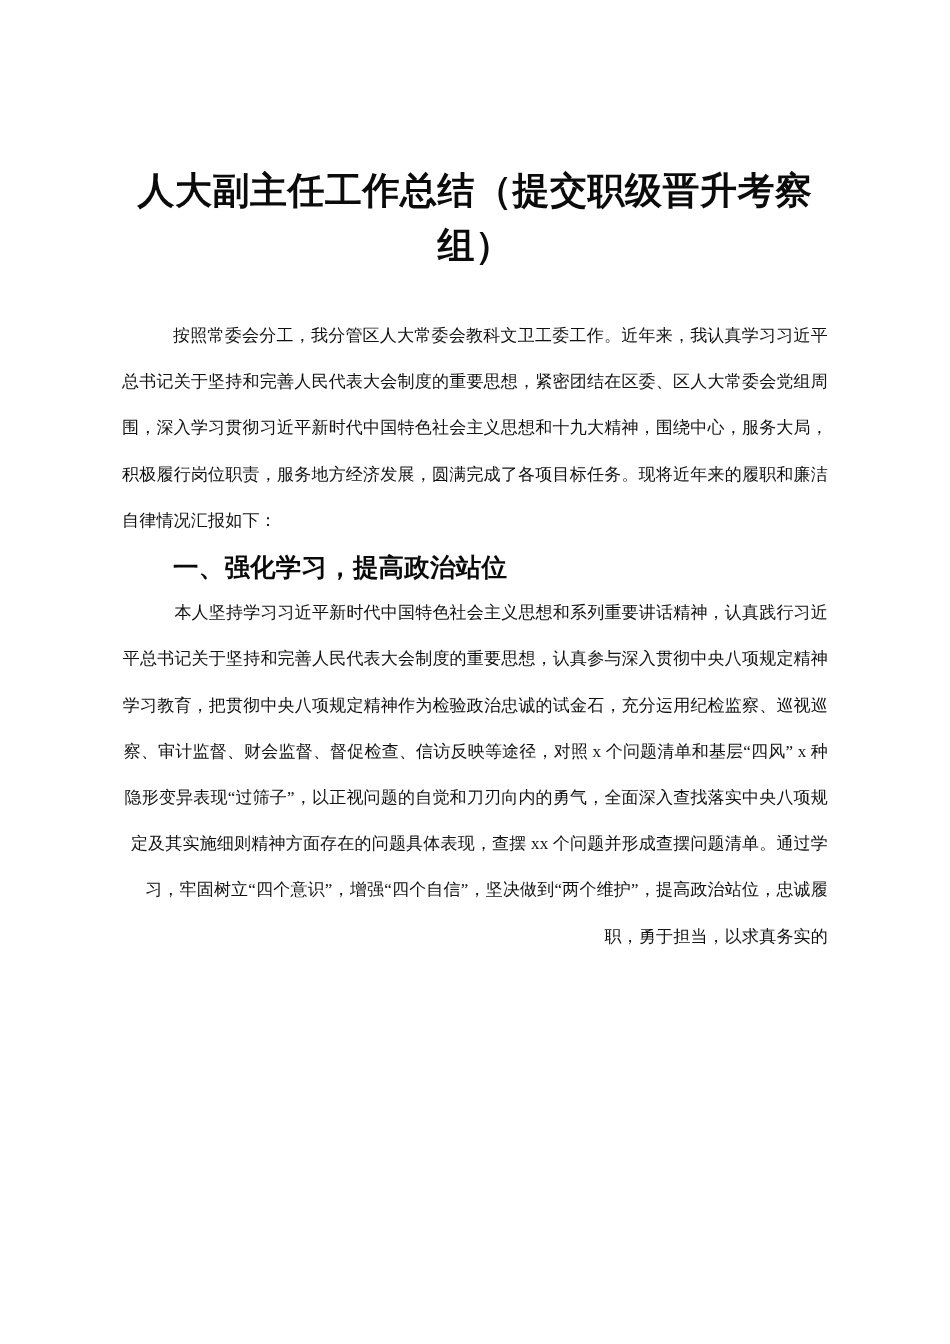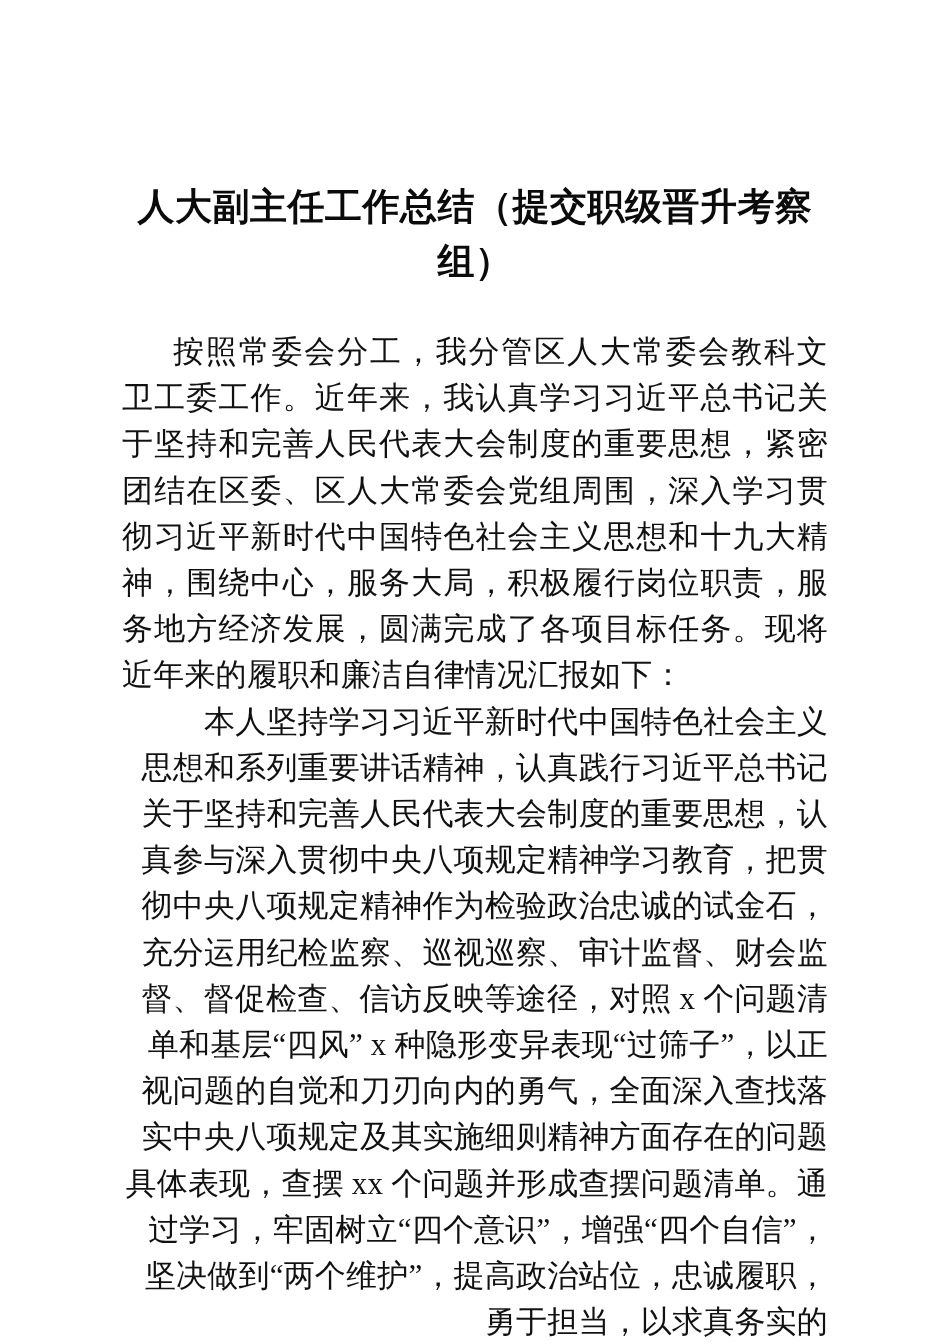--- a/index.html
+++ b/index.html
@@ -20,21 +20,21 @@
     position: relative;
     width: 950px;
     height: 1344px;
     background: #ffffff;
     box-sizing: border-box;
   }
 
   .content {
     position: absolute;
     left: 122px;
-    top: 16px;
+    top: 0;
     width: 706px;
   }
 
   
   .doc-title {
     margin: 0;
     padding-top: 163px;
     font-family: "Liberation Serif", "DejaVu Serif", serif;
     font-weight: bold;
     font-size: 37px;
@@ -45,21 +45,21 @@
   }
 
   
   .body-block {
     margin-top: 40px;
   }
 
   p.para {
     margin: 0;
     font-family: "Liberation Serif", "DejaVu Serif", serif;
-    font-size: 31px;
+    font-size: 17px;
     line-height: 46.2px;
     text-align: justify;
     text-justify: inter-ideograph;
     text-indent: 51px;
     color: #111111;
     letter-spacing: 0.2px;
   }
 
   
   h2.section-heading {
@@ -84,18 +84,19 @@
 
 <div class="page">
   <div class="content">
 
     <h1 class="doc-title">人大副主任工作总结（提交职级晋升考察组）</h1>
 
     <div class="body-block">
 
       <p class="para">按照常委会分工，我分管区人大常委会教科文卫工委工作。近年来，我认真学习习近平总书记关于坚持和完善人民代表大会制度的重要思想，紧密团结在区委、区人大常委会党组周围，深入学习贯彻习近平新时代中国特色社会主义思想和十九大精神，围绕中心，服务大局，积极履行岗位职责，服务地方经济发展，圆满完成了各项目标任务。现将近年来的履职和廉洁自律情况汇报如下：</p>
 
+      <h2 class="section-heading">一、强化学习，提高政治站位</h2>
 
       <p class="para clipped">本人坚持学习习近平新时代中国特色社会主义思想和系列重要讲话精神，认真践行习近平总书记关于坚持和完善人民代表大会制度的重要思想，认真参与深入贯彻中央八项规定精神学习教育，把贯彻中央八项规定精神作为检验政治忠诚的试金石，充分运用纪检监察、巡视巡察、审计监督、财会监督、督促检查、信访反映等途径，对照 x 个问题清单和基层“四风” x 种隐形变异表现“过筛子”，以正视问题的自觉和刀刃向内的勇气，全面深入查找落实中央八项规定及其实施细则精神方面存在的问题具体表现，查摆 xx 个问题并形成查摆问题清单。通过学习，牢固树立“四个意识”，增强“四个自信”，坚决做到“两个维护”，提高政治站位，忠诚履职，勇于担当，以求真务实的</p>
 
     </div>
   </div>
 </div>
 
 </body></html>

